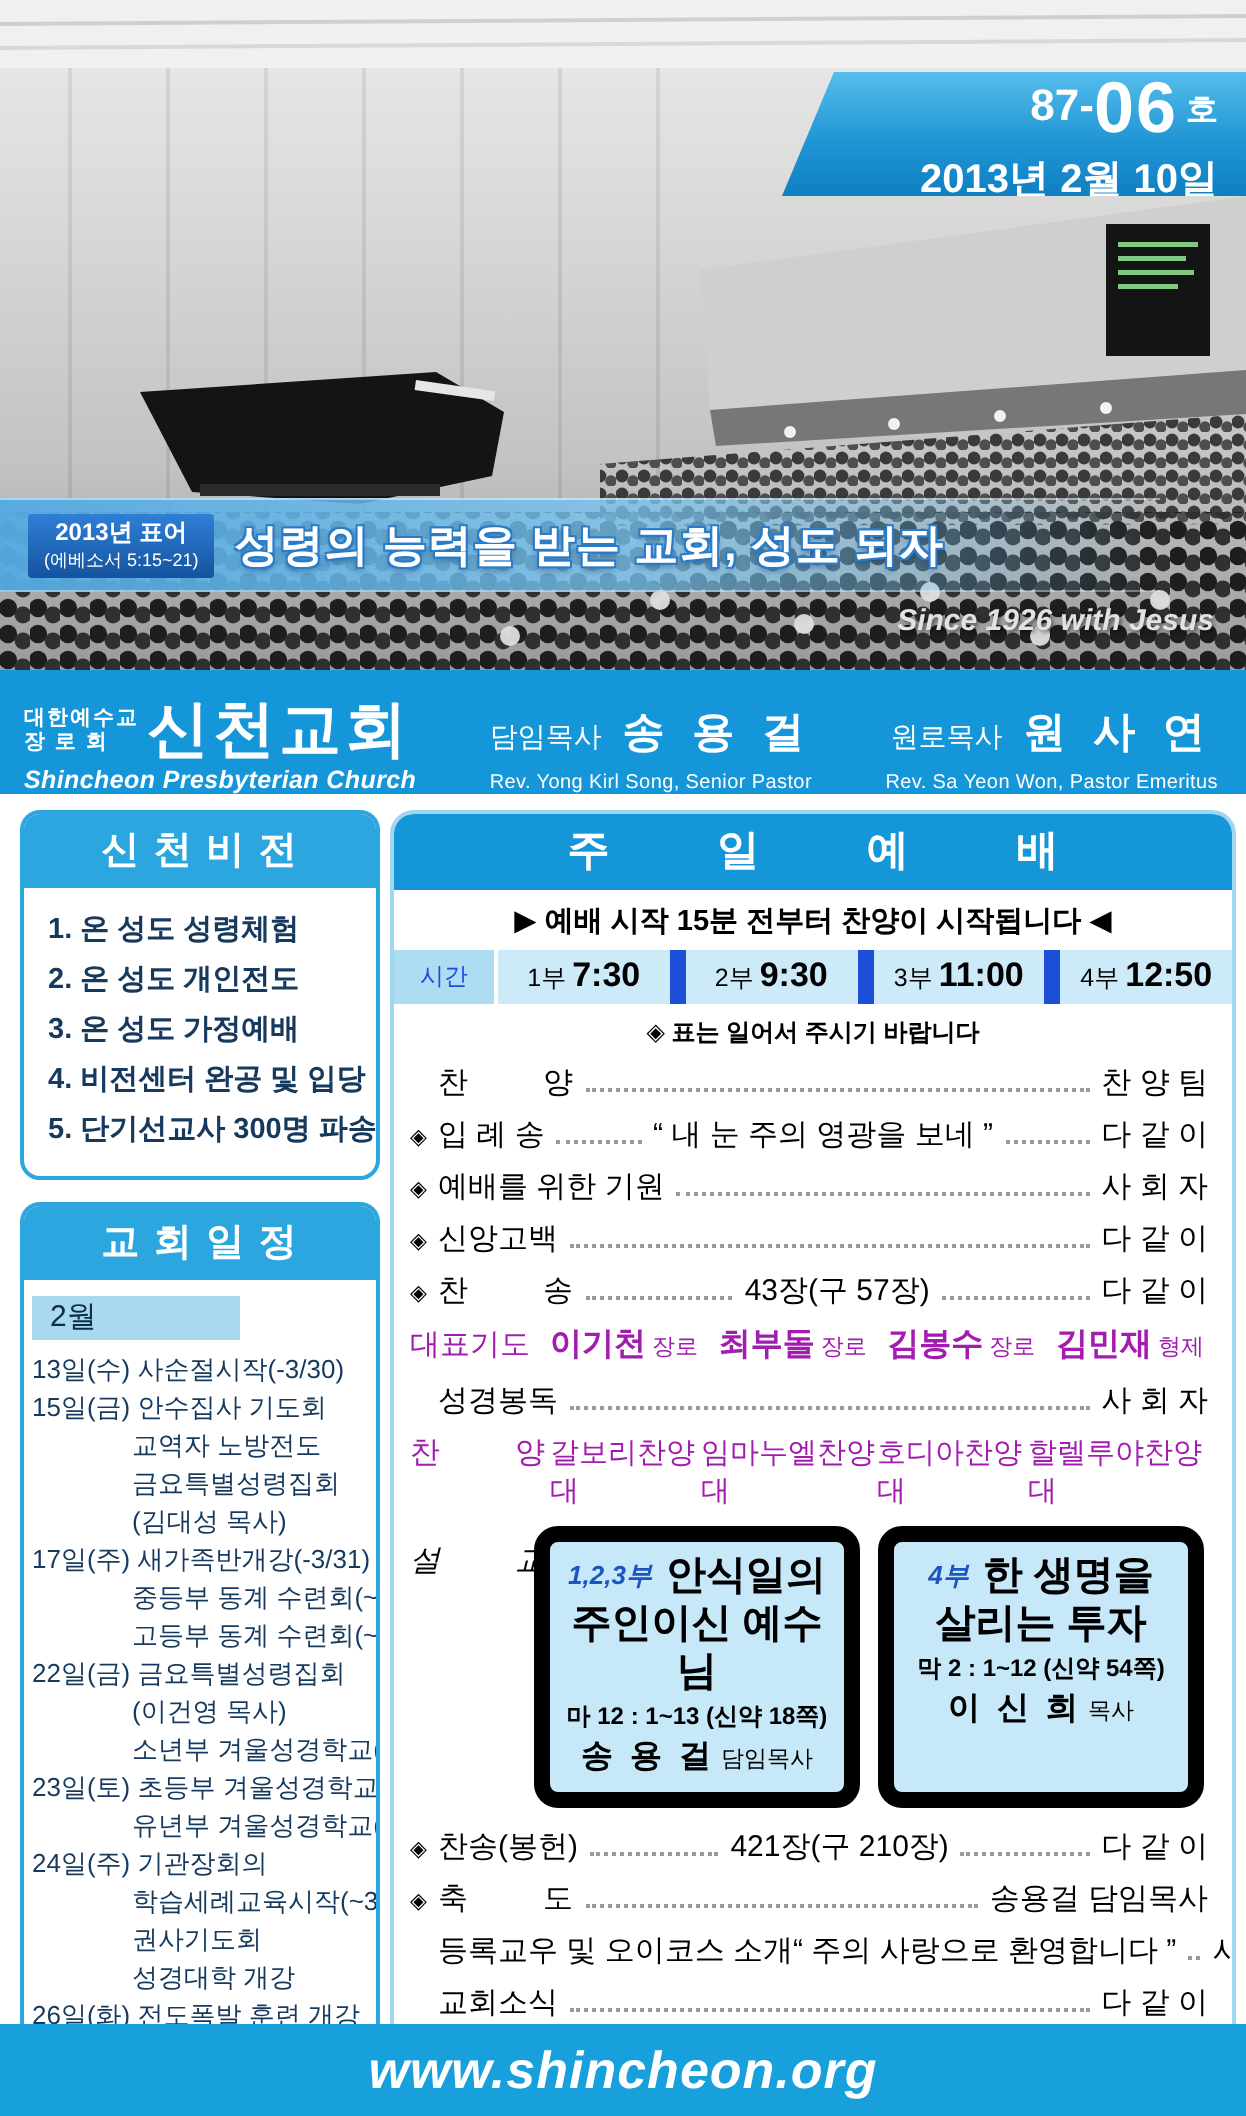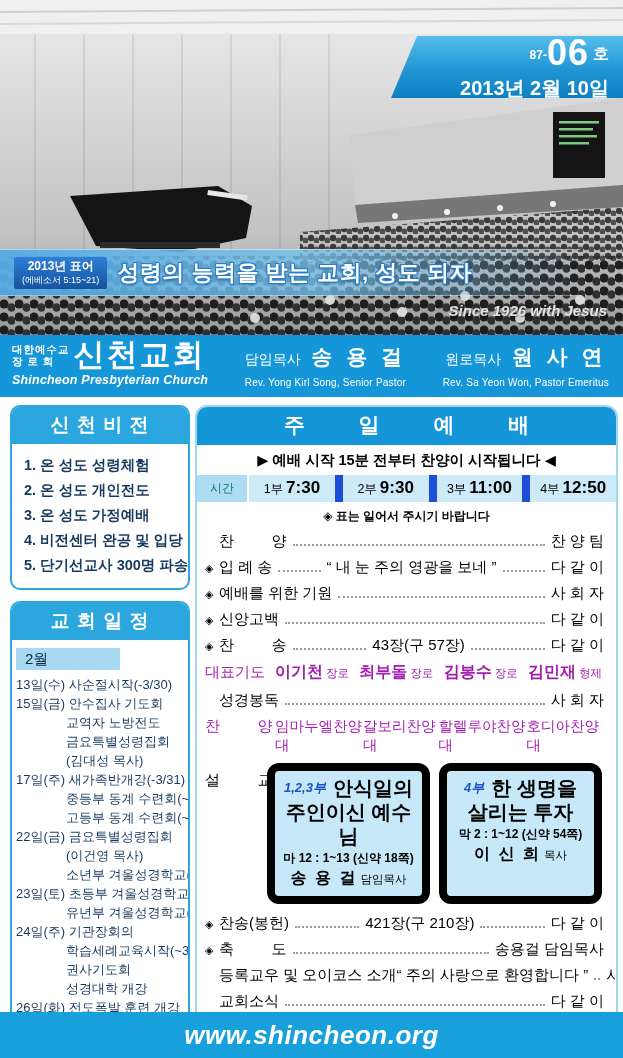--- a/index.html
+++ b/index.html
@@ -9,21 +9,21 @@
 
   
   .photo { position:absolute; top:0; left:0; width:623px; height:335px; }
 
   
   .badge { position:absolute; top:36px; right:0; width:232px; height:62px;
            color:#fff; text-align:right; padding:2px 14px 0 0;
            background:linear-gradient(180deg,#55bdec 0%,#2196d4 55%,#0e80c2 100%);
            clip-path:polygon(26px 0, 100% 0, 100% 100%, 0 100%); }
   .badge-line1 { line-height:30px; }
-  .b-pre { font-size:12px; font-weight:bold; vertical-align:6px; }
+  .b-pre { font-size:22px; font-weight:bold; vertical-align:6px; }
   .b-num { font-size:36px; font-weight:bold; letter-spacing:1px; }
   .b-suf { font-size:16px; font-weight:bold; vertical-align:6px; margin-left:4px; }
   .badge-line2 { font-size:20px; font-weight:bold; line-height:26px; }
 
   
   .motto-strip { position:absolute; top:249px; left:0; width:580px; height:47px;
                  display:flex; align-items:center; gap:10px; padding-left:14px;
                  background:linear-gradient(90deg, rgba(84,170,226,.96) 0%, rgba(120,195,238,.78) 55%, rgba(150,208,242,0) 100%);
                  border-top:1px solid rgba(255,255,255,.5); border-bottom:1px solid rgba(255,255,255,.35); }
   .motto-label { background:linear-gradient(180deg,#2f7fd6,#15539e); color:#fff; text-align:center;
@@ -31,21 +31,21 @@
   .motto-label .l1 { font-size:12px; font-weight:bold; display:block; }
   .motto-label .l2 { font-size:9px; display:block; margin-top:2px; }
   .motto-text { font-size:22px; font-weight:bold; color:#fff; letter-spacing:0.5px;
                 text-shadow:-1px -1px 0 #2a7cc8, 1px -1px 0 #2a7cc8, -1px 1px 0 #2a7cc8,
                             1px 1px 0 #2a7cc8, 0 2px 3px rgba(0,40,90,.45); }
   .since { position:absolute; top:302px; right:16px; font-style:italic; font-weight:bold;
            font-size:15px; color:#e2e2e2; text-shadow:1px 1px 2px rgba(0,0,0,.55); }
 
   
   .band { position:absolute; top:335px; left:0; width:623px; height:62px; background:#1596d8;
-          color:#fff; display:flex; justify-content:space-between; padding:5px 14px 0 12px; }
+          color:#fff; display:flex; justify-content:space-between; padding:22px 14px 0 12px;align-items:flex-end; }
   .band-left .row1 { display:flex; align-items:center; }
   .denom { font-size:10.5px; font-weight:bold; line-height:12px; letter-spacing:1px; margin-right:4px; white-space:pre; }
   .cname { font-size:31px; font-weight:bold; letter-spacing:2px; line-height:30px; }
   .cname-en { font-size:12.5px; font-weight:bold; font-style:italic; margin-top:3px; letter-spacing:0.2px; }
   .pastor { text-align:center; padding-top:3px; }
   .pastor .row1 { white-space:nowrap; }
   .ptitle { font-size:14px; margin-right:6px; }
   .pname-big { font-size:21px; font-weight:bold; letter-spacing:4px; }
   .pen { font-size:10px; margin-top:6px; letter-spacing:0.2px; }
 
@@ -63,42 +63,42 @@
   .sch-date { white-space:pre; }
   .sch-cont { padding-left:50px; white-space:nowrap; }
 
   
   .main { position:absolute; left:195px; top:405px; width:423px; border:2px solid #9fd7f1;
           border-radius:12px; overflow:hidden; background:#fff; }
   .main-h { background:#1596d8; color:#fff; font-weight:bold; font-size:21px; text-align:center;
             letter-spacing:24px; text-indent:24px; padding:4px 0 6px; }
   .notice { font-weight:bold; font-size:14.5px; text-align:center; padding:6px 0 5px; color:#000; }
   .times { display:flex; background:#cdeaf8; }
-  .tlabel { width:52px; background:#aeddf3; font-size:12px; color:#0f766e; display:flex;
+  .tlabel { width:52px; background:#aeddf3; font-size:12px; color:#1d4ed8; display:flex;
             align-items:center; justify-content:center; border-right:2px solid #fff; }
   .tcell { flex:1; text-align:center; padding:3px 0 4px; border-right:8px solid #1d4ed8; color:#000; }
   .tcell:last-child { border-right:none; }
   .tpart { font-size:12.5px; margin-right:3px; }
   .ttime { font-size:17px; font-weight:bold; }
   .standnote { text-align:center; font-size:12px; font-weight:bold; color:#000; padding:6px 0 1px; }
   .obody { padding:2px 12px 4px 8px; }
   .orow { display:flex; align-items:baseline; font-size:15px; color:#000; padding:3.5px 0; }
   .mark { width:14px; font-size:11px; flex:none; }
   .olabel { white-space:pre; }
   .leader { flex:1; border-bottom:2px dotted #9a9a9a; margin:0 6px 4px 6px; min-width:6px; }
   .omid { white-space:pre; }
   .oright { white-space:pre; text-align:right; }
   .namesrow { display:flex; align-items:baseline; font-size:15px; color:#a21caf; padding:4px 0; }
   .nlabel { width:70px; flex:none; white-space:pre; }
   .nset { flex:1; display:flex; justify-content:space-between; align-items:baseline; padding-right:2px; }
   .pname { font-size:16px; font-weight:bold; }
   .prole { font-size:11.5px; margin-left:3px; }
   .cnm { font-size:14.5px; }
   .sermonrow { display:flex; padding:4px 0 6px; }
-  .slabel { width:62px; flex:none; font-size:15px; white-space:pre; padding-top:8px; }
+  .slabel { width:62px; flex:none; font-size:15px; white-space:pre; padding-top:8px;font-style:italic; }
   .sboxes { flex:1; display:flex; gap:9px; padding-right:2px; }
   .sermon { flex:1; background:#c6e8f8; border:8px solid #000000; border-radius:12px;
             padding:5px 2px 7px; text-align:center; color:#000; }
   .sline1 { display:flex; justify-content:center; align-items:flex-start; gap:7px; }
   .spart { font-style:italic; font-weight:bold; color:#1d55c0; font-size:13px; margin-top:3px; }
   .st1, .st2 { font-size:20px; font-weight:bold; line-height:24px; }
   .sscript { font-size:12px; font-weight:bold; margin-top:2px; }
   .spreach { margin-top:1px; }
   .spreach .pname { letter-spacing:2px; }
   .nextprayer { display:flex; align-items:center; background:#cdeaf8; margin-top:2px; }
@@ -320,24 +320,24 @@
       <div class="orow">
         <span class="mark"></span>
           <span class="olabel">성경봉독</span>
           <span class="leader"></span>
           <span class="oright">사 회 자</span>
       </div>
 
       <div class="namesrow">
         <span class="nlabel">찬         양</span>
         <span class="nset">
+          <span class="cnm">갈보리찬양대</span>
           <span class="cnm">임마누엘찬양대</span>
-          <span class="cnm">갈보리찬양대</span>
+          <span class="cnm">호디아찬양대</span>
           <span class="cnm">할렐루야찬양대</span>
-          <span class="cnm">호디아찬양대</span>
         </span>
       </div>
 
       <div class="sermonrow">
         <span class="slabel">설         교</span>
         <div class="sboxes">
           <div class="sermon">
             <div class="sline1">
                 <span class="spart">1,2,3부</span>
                 <span class="st1">안식일의</span>

